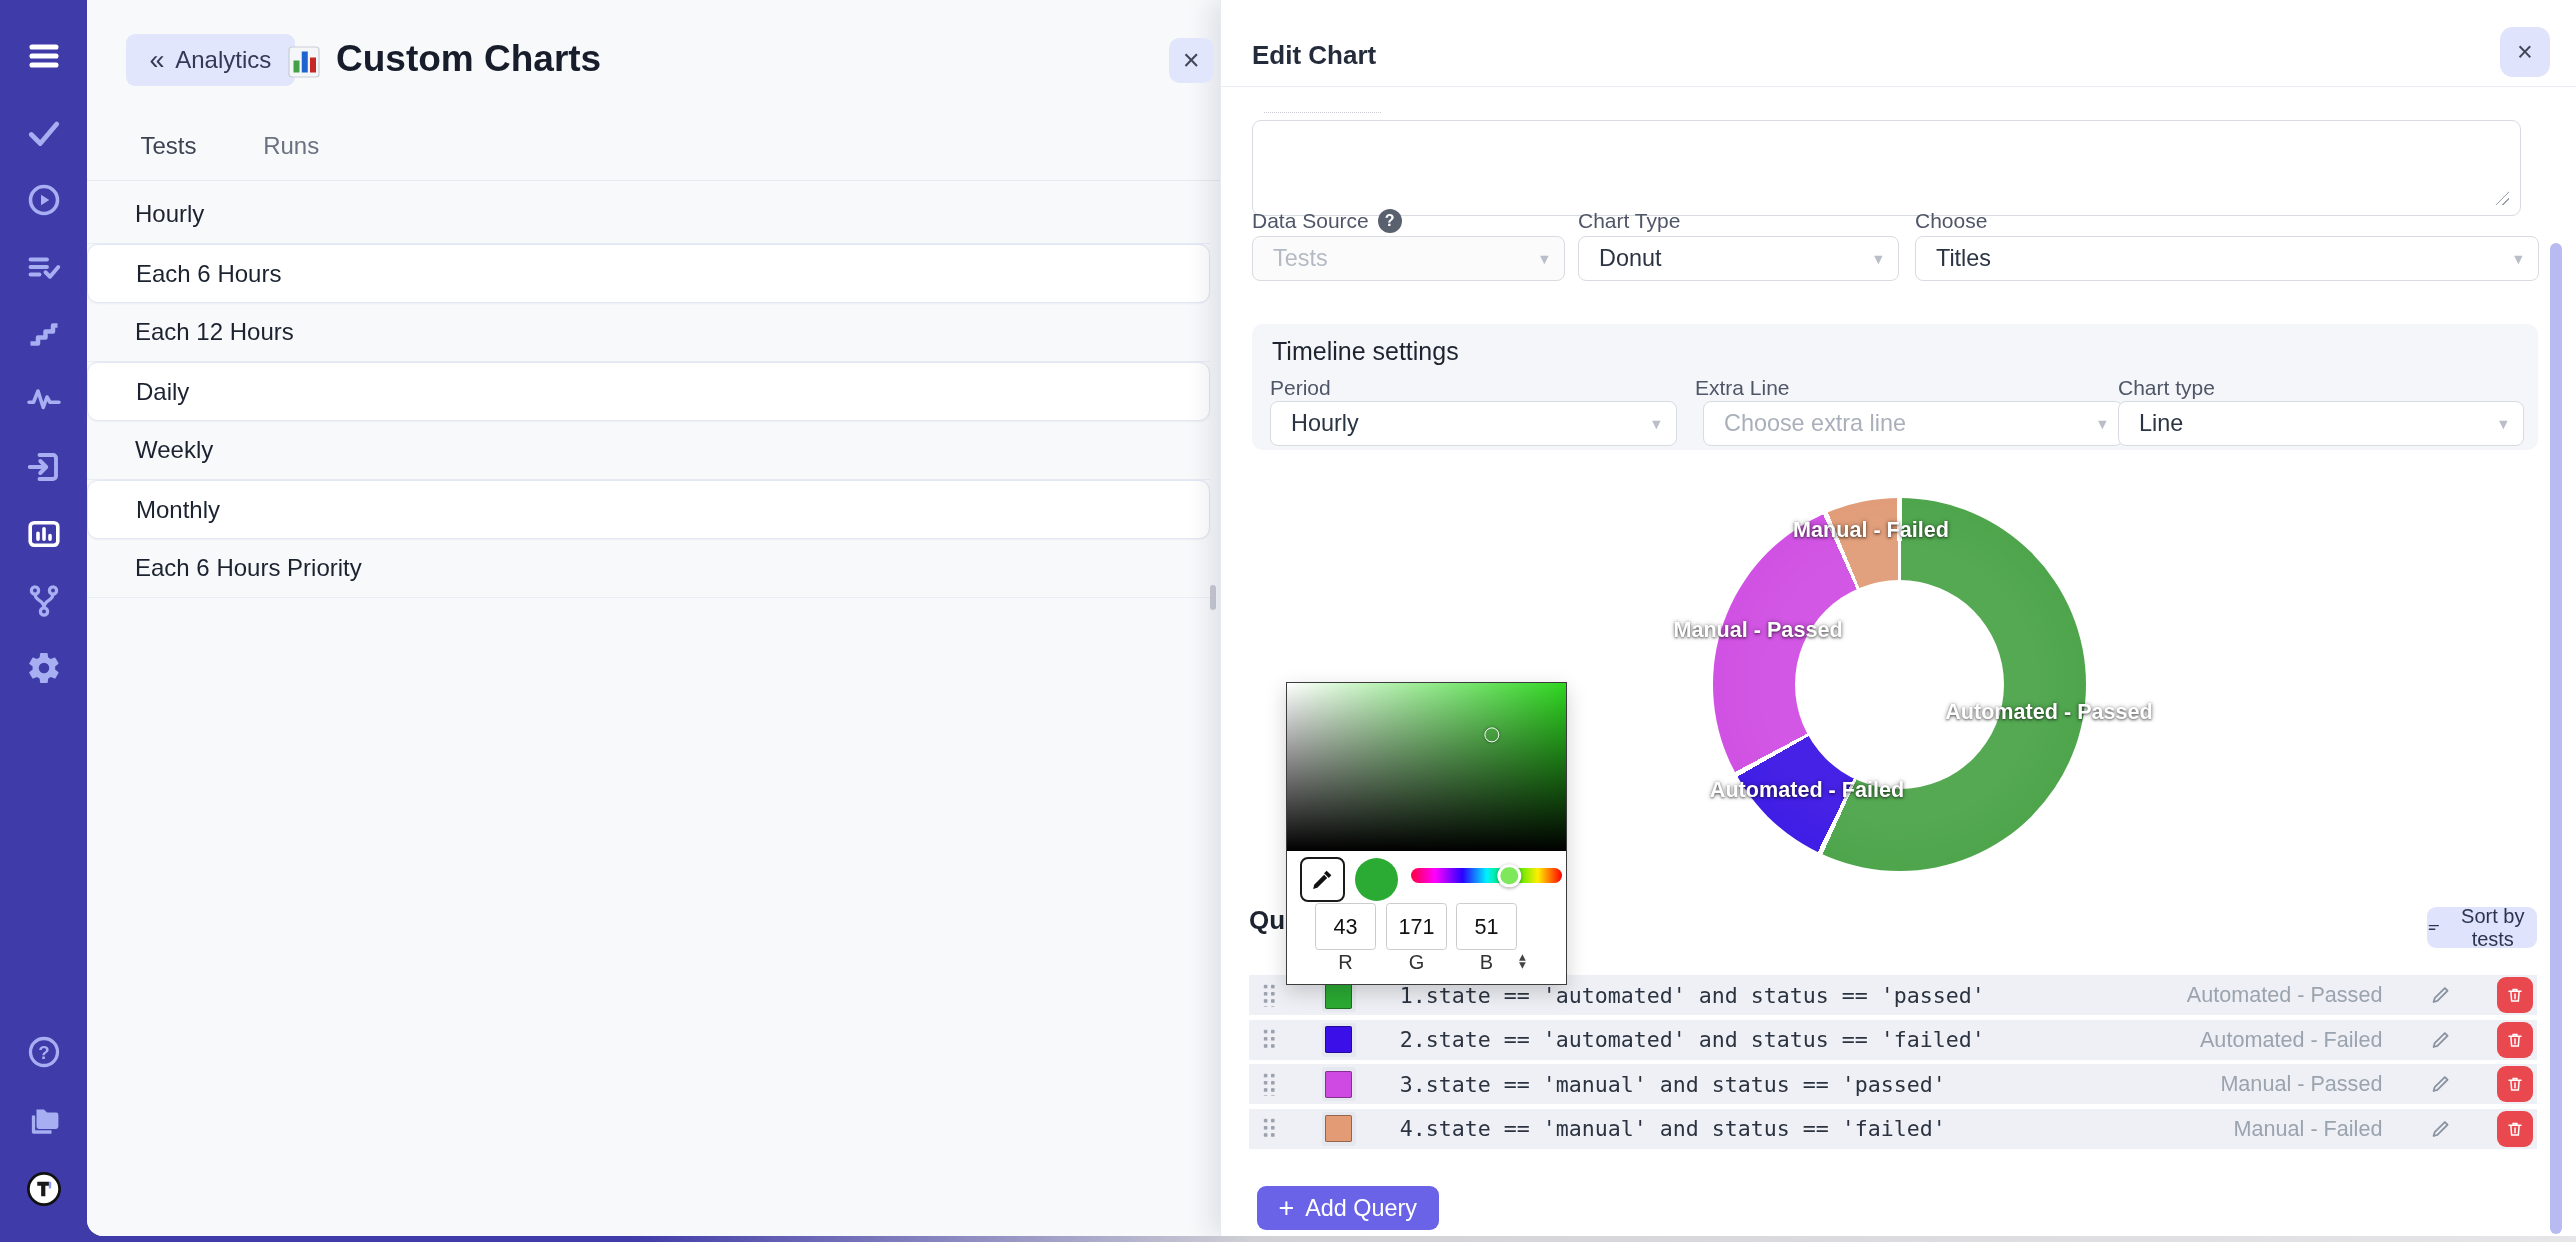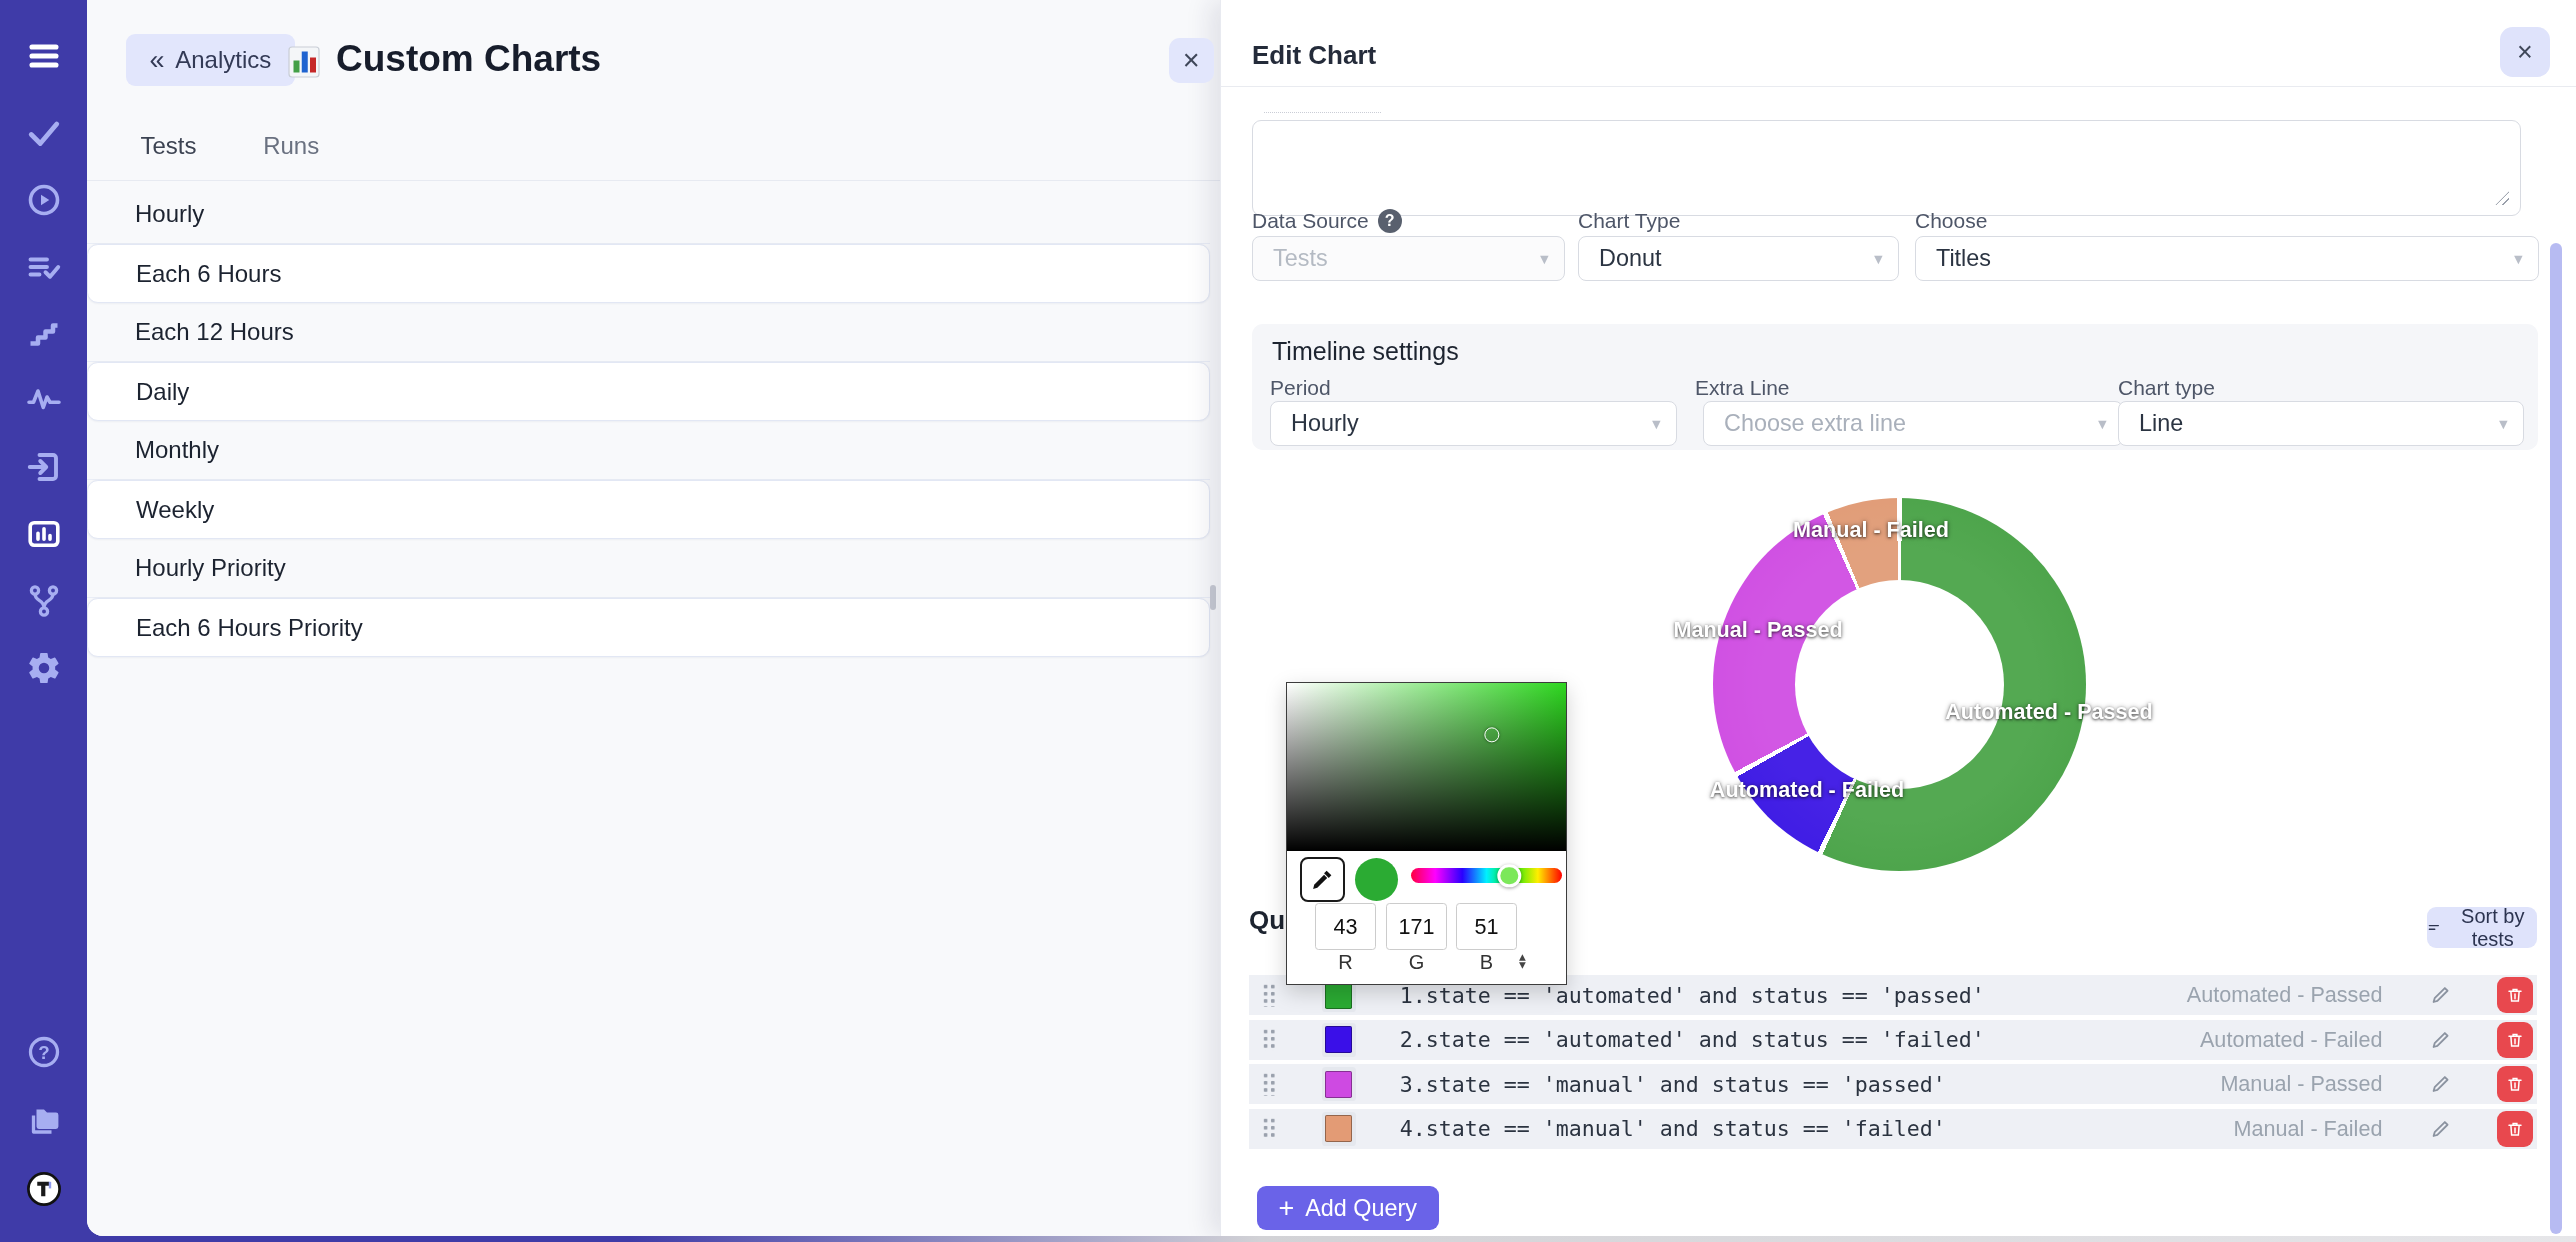--- a/index.html
+++ b/index.html
@@ -236,23 +236,22 @@
       <nav class="tabs">
         <button class="tab active">Tests</button>
         <button class="tab">Runs</button>
       </nav>
       <div class="lp-divider"></div>
       <div class="lp-list">
         <div class="list-item">Hourly</div>
         <div class="list-item">Each 6 Hours</div>
         <div class="list-item">Each 12 Hours</div>
         <div class="list-item">Daily</div>
+        <div class="list-item">Weekly</div>
         <div class="list-item">Monthly</div>
-        <div class="list-item">Weekly</div>
-        <div class="list-item">Hourly Priority</div>
         <div class="list-item">Each 6 Hours Priority</div>
       </div>
       <div class="lp-scrollthumb"></div>
     </section>
 
     <section class="drawer">
       <h2 class="dr-title">Edit Chart</h2>
       <button class="dr-close"><span>×</span></button>
       <div class="dr-divider"></div>
 

